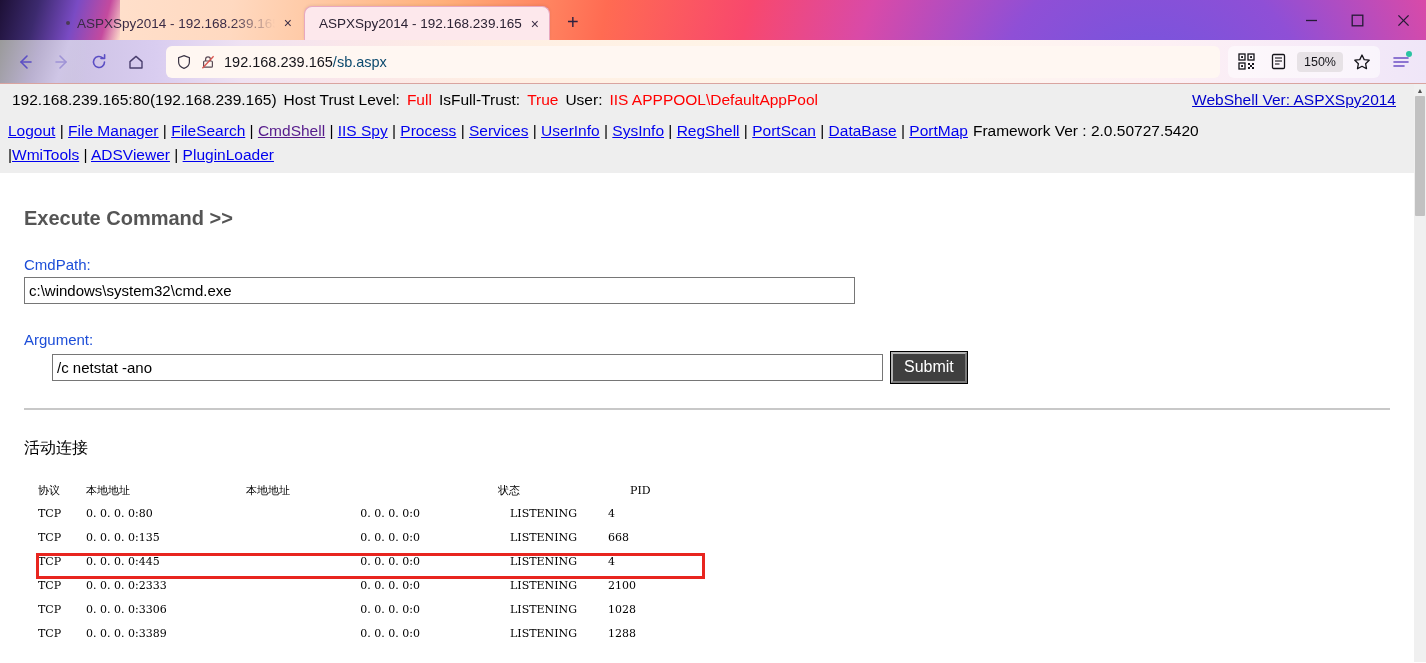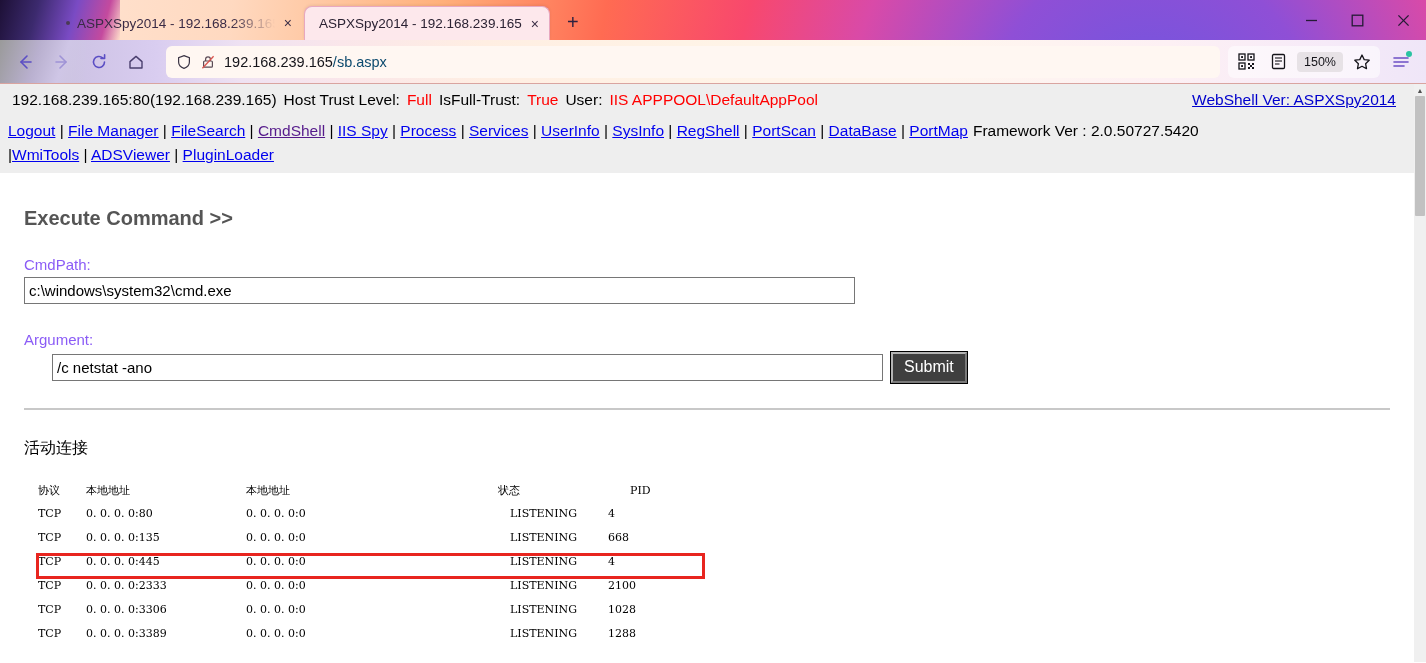--- a/index.html
+++ b/index.html
@@ -187,21 +187,21 @@
   .navlinks .sep { color: #000; }
   .fwver { color: #000; margin-left: 5px; }
 
   .main { padding: 0 24px; }
 
   .exec-title {
     font-size: 20px; font-weight: bold; color: #555555;
     margin: 34px 0 0 0;
   }
 
-  .field-label { font-size: 15px; color: #8b5cf6; margin: 26px 0 4px 0; }
+  .field-label { font-size: 15px; color: #1d4ed8; margin: 26px 0 4px 0; }
   .field-label.arg { margin-top: 27px; }
 
   .txtinput {
     width: 831px; height: 27px;
     border: 1px solid #767676;
     background: #fff;
     font-family: "Liberation Sans", sans-serif;
     font-size: 15px; color: #000;
     padding: 0 4px;
     display: block;
@@ -239,21 +239,21 @@
     font-size: 11px; color: #000;
     position: relative;
   }
   .prow {
     display: flex; align-items: baseline;
     height: 24px;
     white-space: pre;
   }
   .c-proto { width: 62px; padding-left: 14px; }
   .c-local { width: 160px; }
-  .c-remote{ width: 174px; text-align: left; }
+  .c-remote{ width: 174px; text-align: right; }
   .c-state { width: 180px; padding-left: 90px; }
   .c-pid   { width: 80px; padding-left: 8px; }
   .hdr .c-proto, .hdr .c-local, .hdr .c-remote, .hdr .c-state, .hdr .c-pid {
     font-family: "DejaVu Sans", sans-serif;
   }
   .hdr .c-remote { text-align: left; padding-left: 0; }
   .hdr .c-state { padding-left: 78px; }
   .hdr .c-pid { font-family: "DejaVu Serif", serif; padding-left: 30px;}
 
   .redbox {

